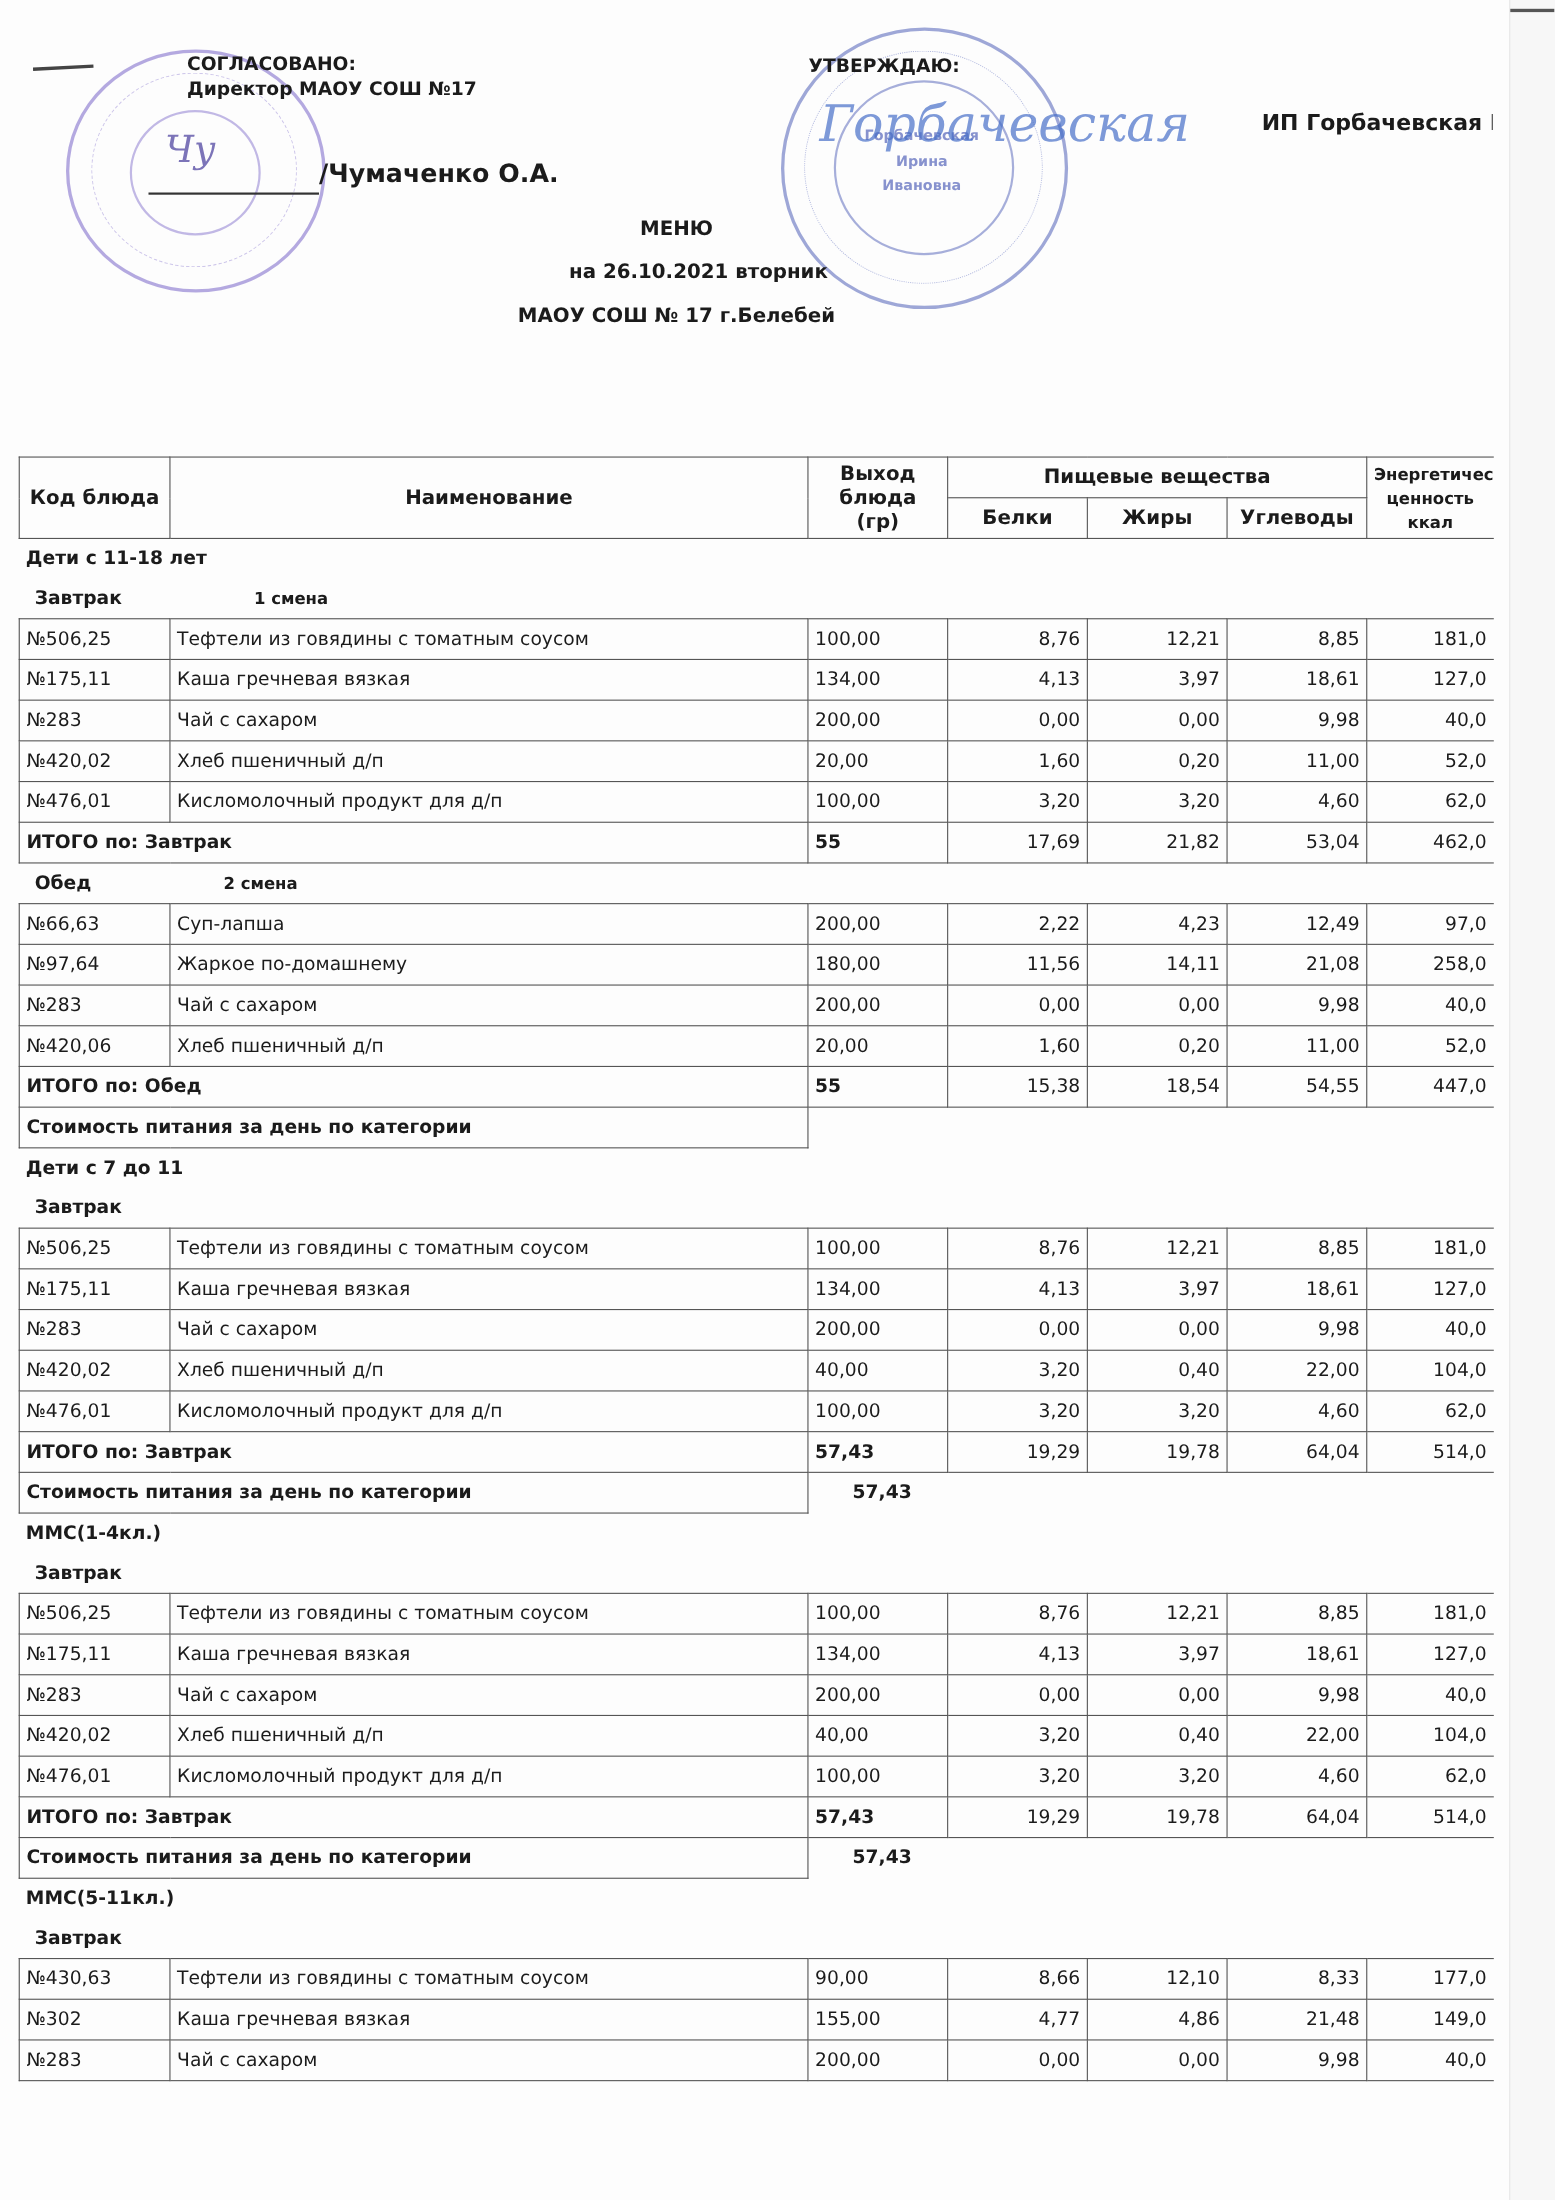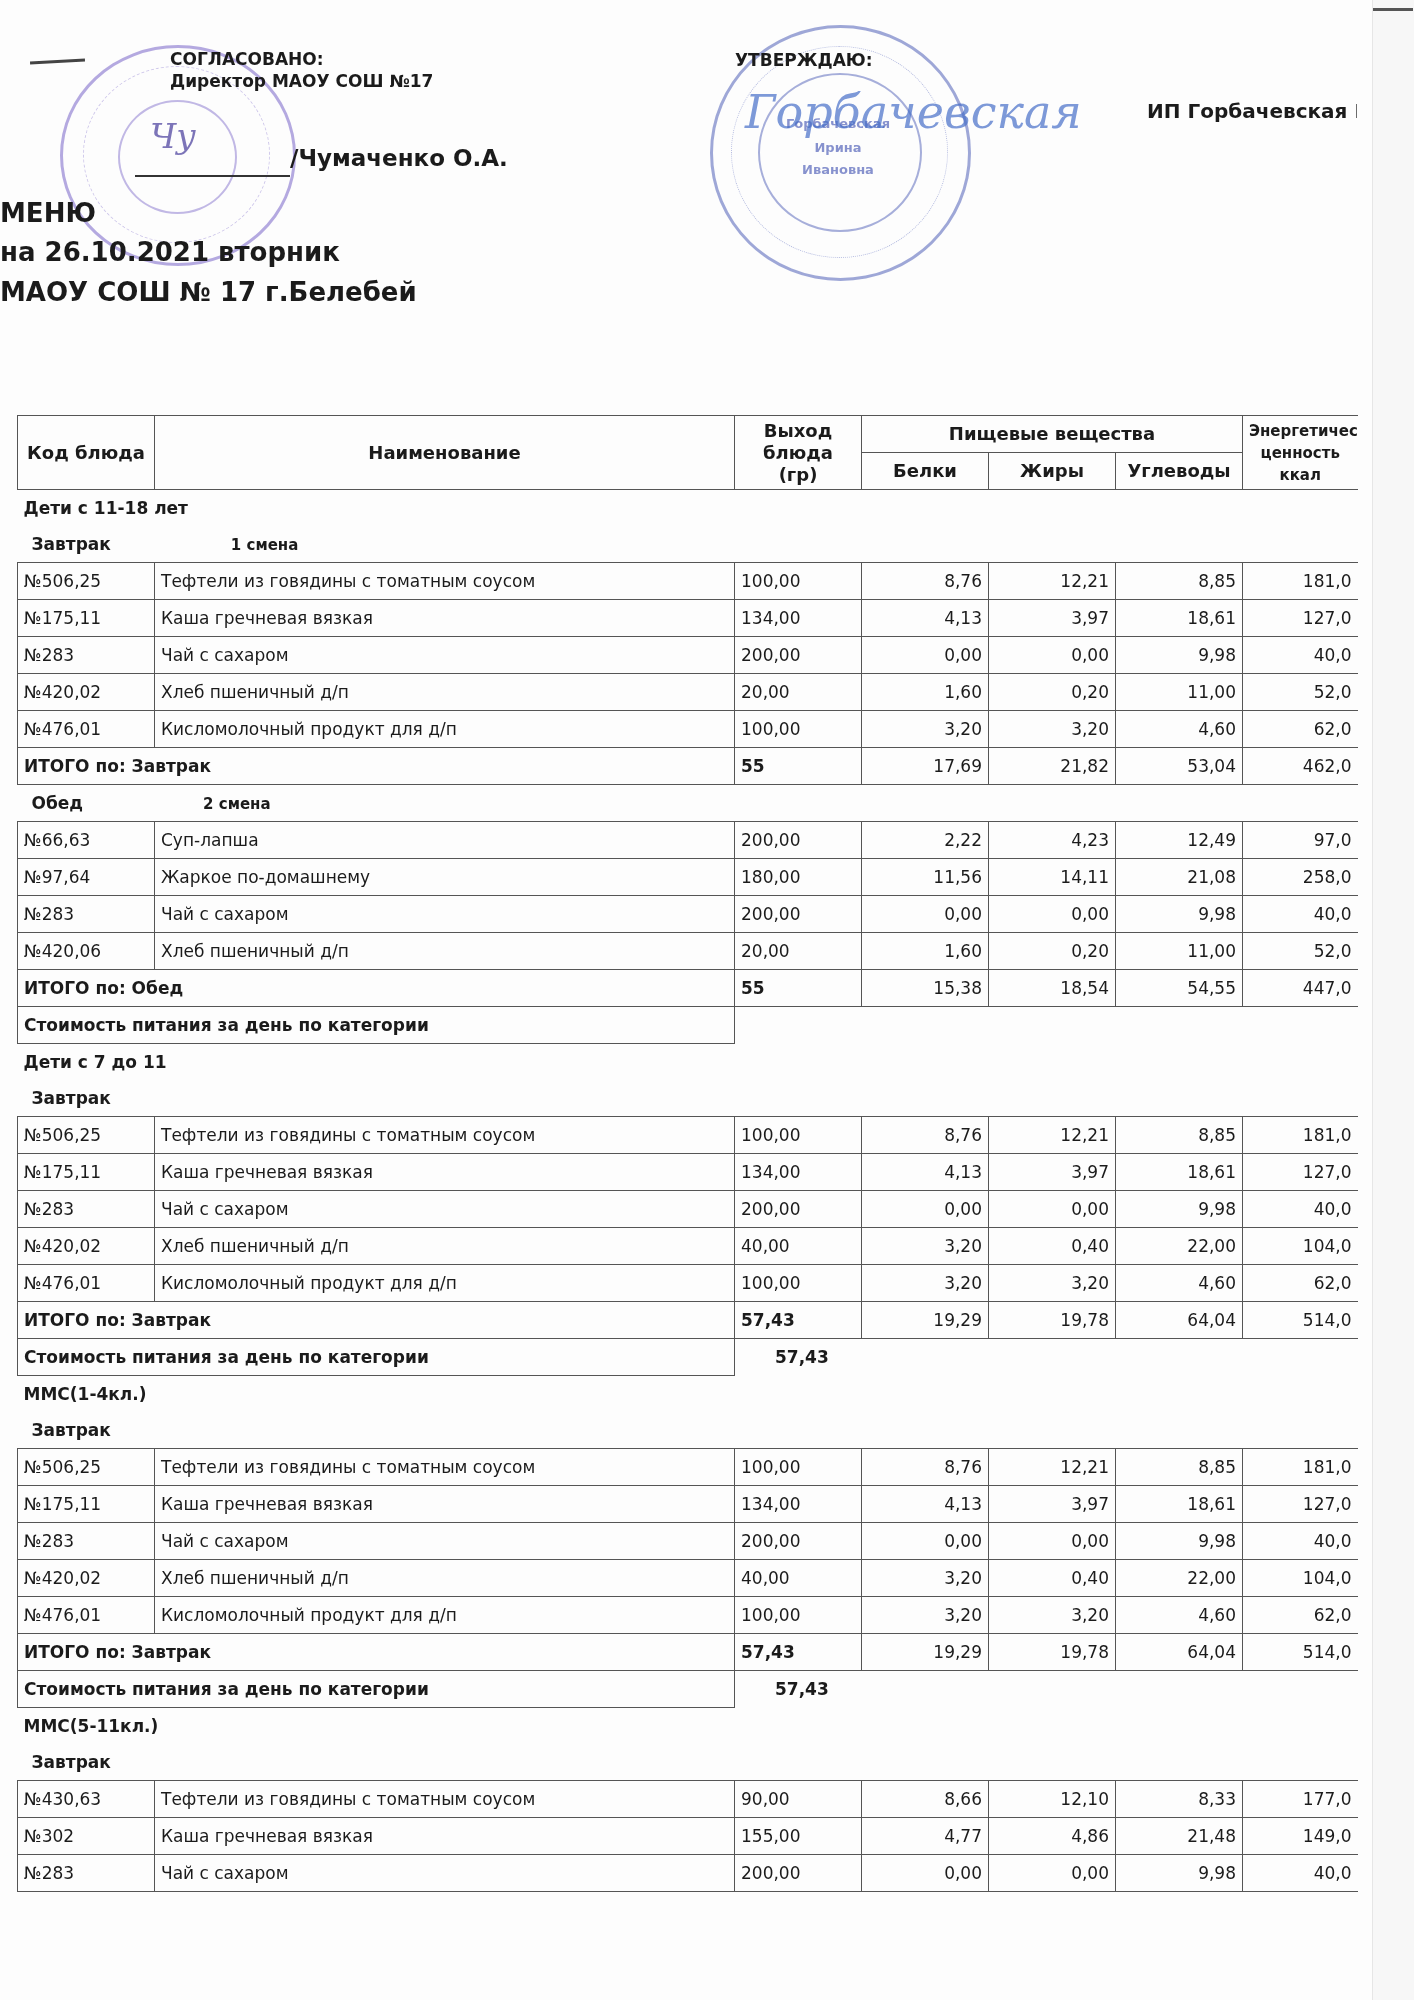--- a/index.html
+++ b/index.html
@@ -27,21 +27,21 @@
   .stamp { position:absolute; border-radius:50%; }
   .stamp-left { left:60px; top:45px; width:230px; height:215px; border:3px solid rgba(120,100,200,0.55); }
   .stamp-left .inner { position:absolute; left:55px; top:52px; width:115px; height:110px; border-radius:50%; border:2px solid rgba(120,100,200,0.45); }
   .stamp-left .ring2 { position:absolute; left:20px; top:18px; width:185px; height:175px; border-radius:50%; border:1.5px dashed rgba(120,100,200,0.35); }
   .stamp-right { left:710px; top:25px; width:255px; height:250px; border:3px solid rgba(95,110,190,0.6); }
   .stamp-right .inner { position:absolute; left:45px; top:45px; width:160px; height:155px; border-radius:50%; border:2px solid rgba(95,110,190,0.55); }
   .stamp-right .ring2 { position:absolute; left:18px; top:18px; width:215px; height:210px; border-radius:50%; border:1.5px dotted rgba(95,110,190,0.45); }
   .stamp-text { position:absolute; color:rgba(95,110,190,0.75); font-size:13px; text-align:center; font-weight:bold; }
   .signature { position:absolute; font-family:"DejaVu Serif", serif; font-style:italic; color:rgba(70,110,200,0.7); }
 
-  .title { position:absolute; left:0; width:1230px; font-weight:bold; font-size:26px; }
+  .title { position:absolute; left:0; width:1230px; text-align:center; font-weight:bold; font-size:18px; }
 
   
   table.menu {
     position:absolute; left:17px; top:415px; width:1340px;
     border-collapse:collapse; table-layout:fixed;
   }
   table.menu td, table.menu th {
     border:1.5px solid #555; padding:0 6px; font-size:17px; height:36px;
     overflow:hidden; white-space:nowrap;
   }
@@ -86,21 +86,21 @@
 <div class="agree">
   <div>СОГЛАСОВАНО:</div>
   <div>Директор МАОУ СОШ №17</div>
 </div>
 <div class="sign-line"></div>
 <div class="sign-name">/Чумаченко О.А.</div>
 <div class="approve">УТВЕРЖДАЮ:</div>
 <div class="approve-name">ИП Горбачевская И.И</div>
 
 <div class="title" style="top:198px;">МЕНЮ</div>
-<div class="title" style="top:237px;">на 26.10.2021  вторник</div>
+<div class="title" style="top:237px;padding-left:20px;">на 26.10.2021  вторник</div>
 <div class="title" style="top:277px;">МАОУ СОШ № 17 г.Белебей</div>
 
 <table class="menu">
   <colgroup>
     <col style="width:137px">
       <col style="width:580px">
       <col style="width:127px">
     <col style="width:127px">
       <col style="width:127px">
       <col style="width:127px">

